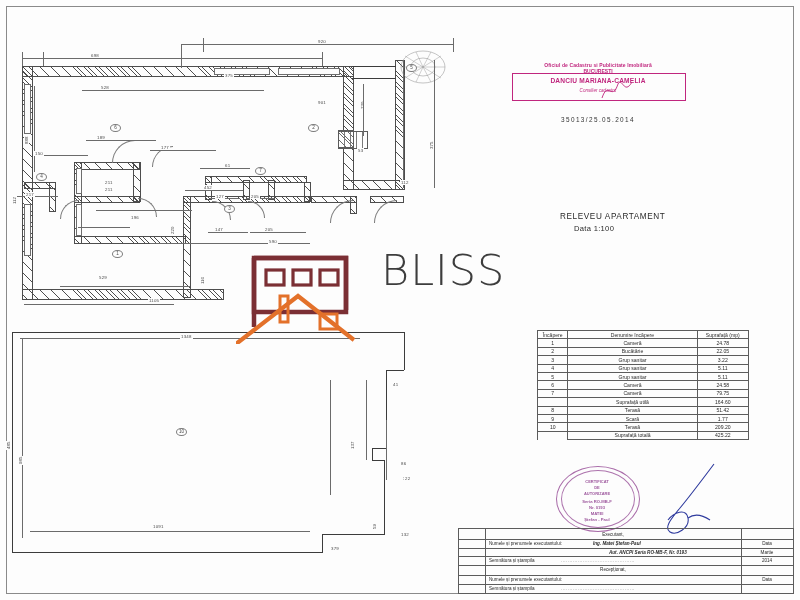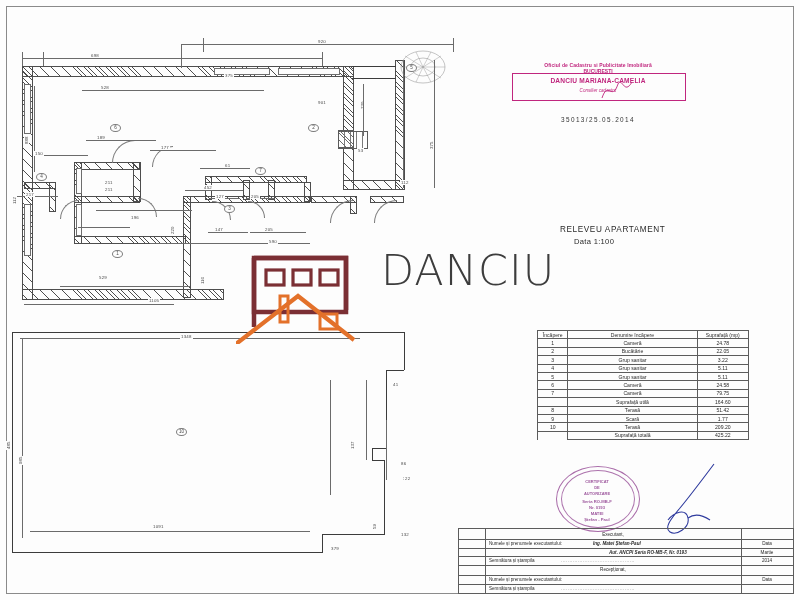--- a/index.html
+++ b/index.html
@@ -18,21 +18,21 @@
     background:repeating-linear-gradient(45deg,#4d4d4d 0 .35px,rgba(0,0,0,0) .35px 2.6px);}
   .wallp{position:absolute;border:.6px solid #5a5a5a;background:#fdfdfd;}
   .glass{position:absolute;border:.6px solid #6d6d6d;background:#fdfdfd;}
   .door{position:absolute;border:.55px solid #7a7a7a;border-radius:100% 0 0 0;border-right:none;border-bottom:none;}
   .doorR{position:absolute;border:.55px solid #7a7a7a;border-radius:0 100% 0 0;border-left:none;border-bottom:none;}
 
   
   #frame-outer{position:absolute;left:6px;top:6px;width:786px;height:586px;border:.8px solid #8a8a8a;}
 
   
-  #releveu{position:absolute;left:560px;top:211px;font-size:8.2px;color:#2a2a2a;letter-spacing:.6px;line-height:12px;text-align:left;margin-top:13px;}
+  #releveu{position:absolute;left:560px;top:211px;font-size:8.2px;color:#2a2a2a;letter-spacing:.6px;line-height:12px;text-align:left;}
   #releveu .s2{font-size:7.6px;letter-spacing:.3px;display:block;padding-left:14px;}
 
   
   #stamp-rect{position:absolute;left:506px;top:62px;width:184px;height:40px;}
   #stamp-rect .box{position:absolute;left:6px;top:11px;width:172px;height:26px;border:1.1px solid #c0267e;}
   #stamp-rect .l1{position:absolute;left:0;top:0;width:184px;text-align:center;font-size:5px;color:#c0267e;font-weight:bold;letter-spacing:.1px;}
   #stamp-rect .l2{position:absolute;left:0;top:6px;width:184px;text-align:center;font-size:5px;color:#c0267e;font-weight:bold;}
   #stamp-rect .l3{position:absolute;left:0;top:15px;width:184px;text-align:center;font-size:6.6px;color:#c0267e;font-weight:bold;letter-spacing:.2px;}
   #stamp-rect .l4{position:absolute;left:0;top:26px;width:184px;text-align:center;font-size:4.6px;color:#c0267e;font-style:italic;}
   #stamp-num{position:absolute;left:506px;top:116px;width:184px;text-align:center;font-size:6.4px;color:#333;letter-spacing:1.4px;}
@@ -276,21 +276,21 @@
       <path d="M18,6 L110,6 L110,58 M18,6 L18,75" fill="none" stroke="#7b2f34" stroke-width="4.5"></path>
       <path d="M18,6 L110,6 L110,60 L18,60 Z" fill="none" stroke="#7b2f34" stroke-width="4.5"></path>
       <rect x="30" y="18" width="18" height="15" fill="none" stroke="#7b2f34" stroke-width="3.2"></rect>
       <rect x="57" y="18" width="18" height="15" fill="none" stroke="#7b2f34" stroke-width="3.2"></rect>
       <rect x="84" y="18" width="18" height="15" fill="none" stroke="#7b2f34" stroke-width="3.2"></rect>
 
       <path d="M0,92 L62,44 L118,88" fill="none" stroke="#e3712a" stroke-width="4.2"></path>
       <rect x="44" y="44" width="8" height="26" fill="none" stroke="#e3712a" stroke-width="3"></rect>
       <rect x="84" y="62" width="17" height="15" fill="none" stroke="#e3712a" stroke-width="3"></rect>
     </svg>
-    <div class="bliss">DANCIU</div>
+    <div class="bliss">BLISS</div>
   </div>
 
   <div id="stamp-rect">
     <div class="box"></div>
     <div class="l1">Oficiul de Cadastru si Publicitate Imobiliară</div>
     <div class="l2">BUCUREȘTI</div>
     <div class="l3">DANCIU MARIANA-CAMELIA</div>
     <div class="l4">Consilier cadastru</div>
     <svg class="abs" style="left:92px;top:14px;" width="40" height="26">
       <path d="M4,22 C10,4 14,26 20,8 C24,0 26,20 34,6" fill="none" stroke="#c0267e" stroke-width=".9"></path>

